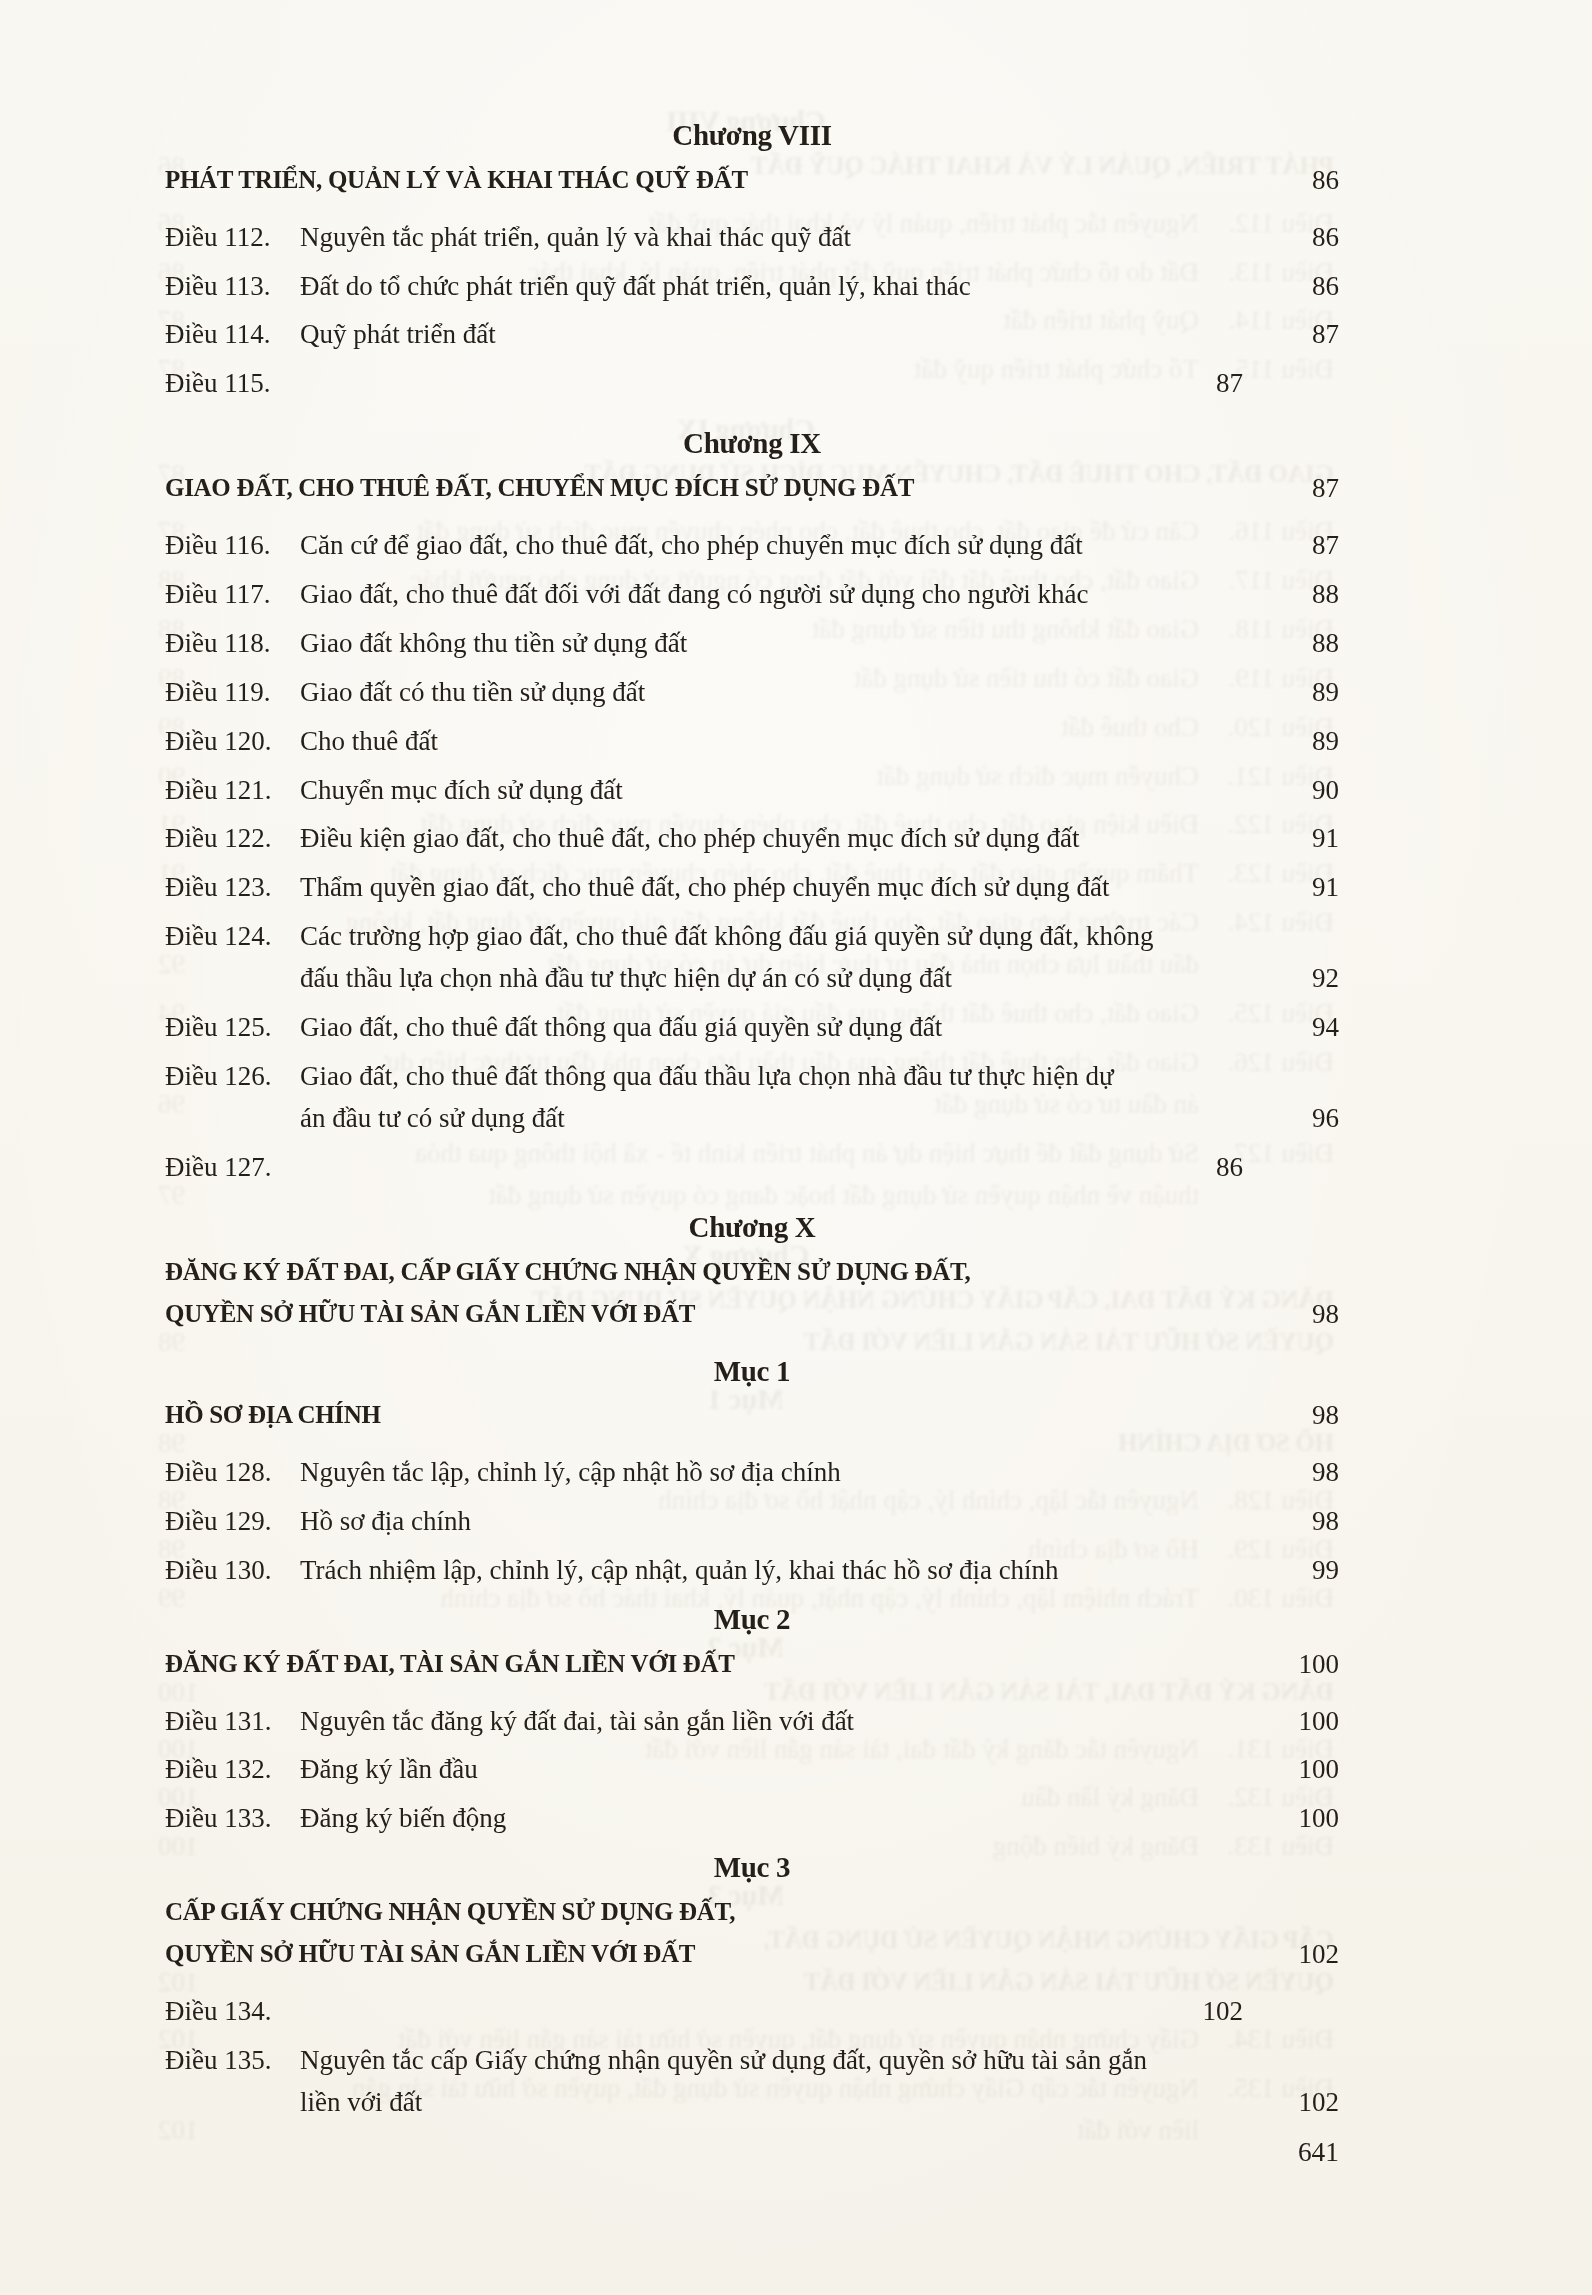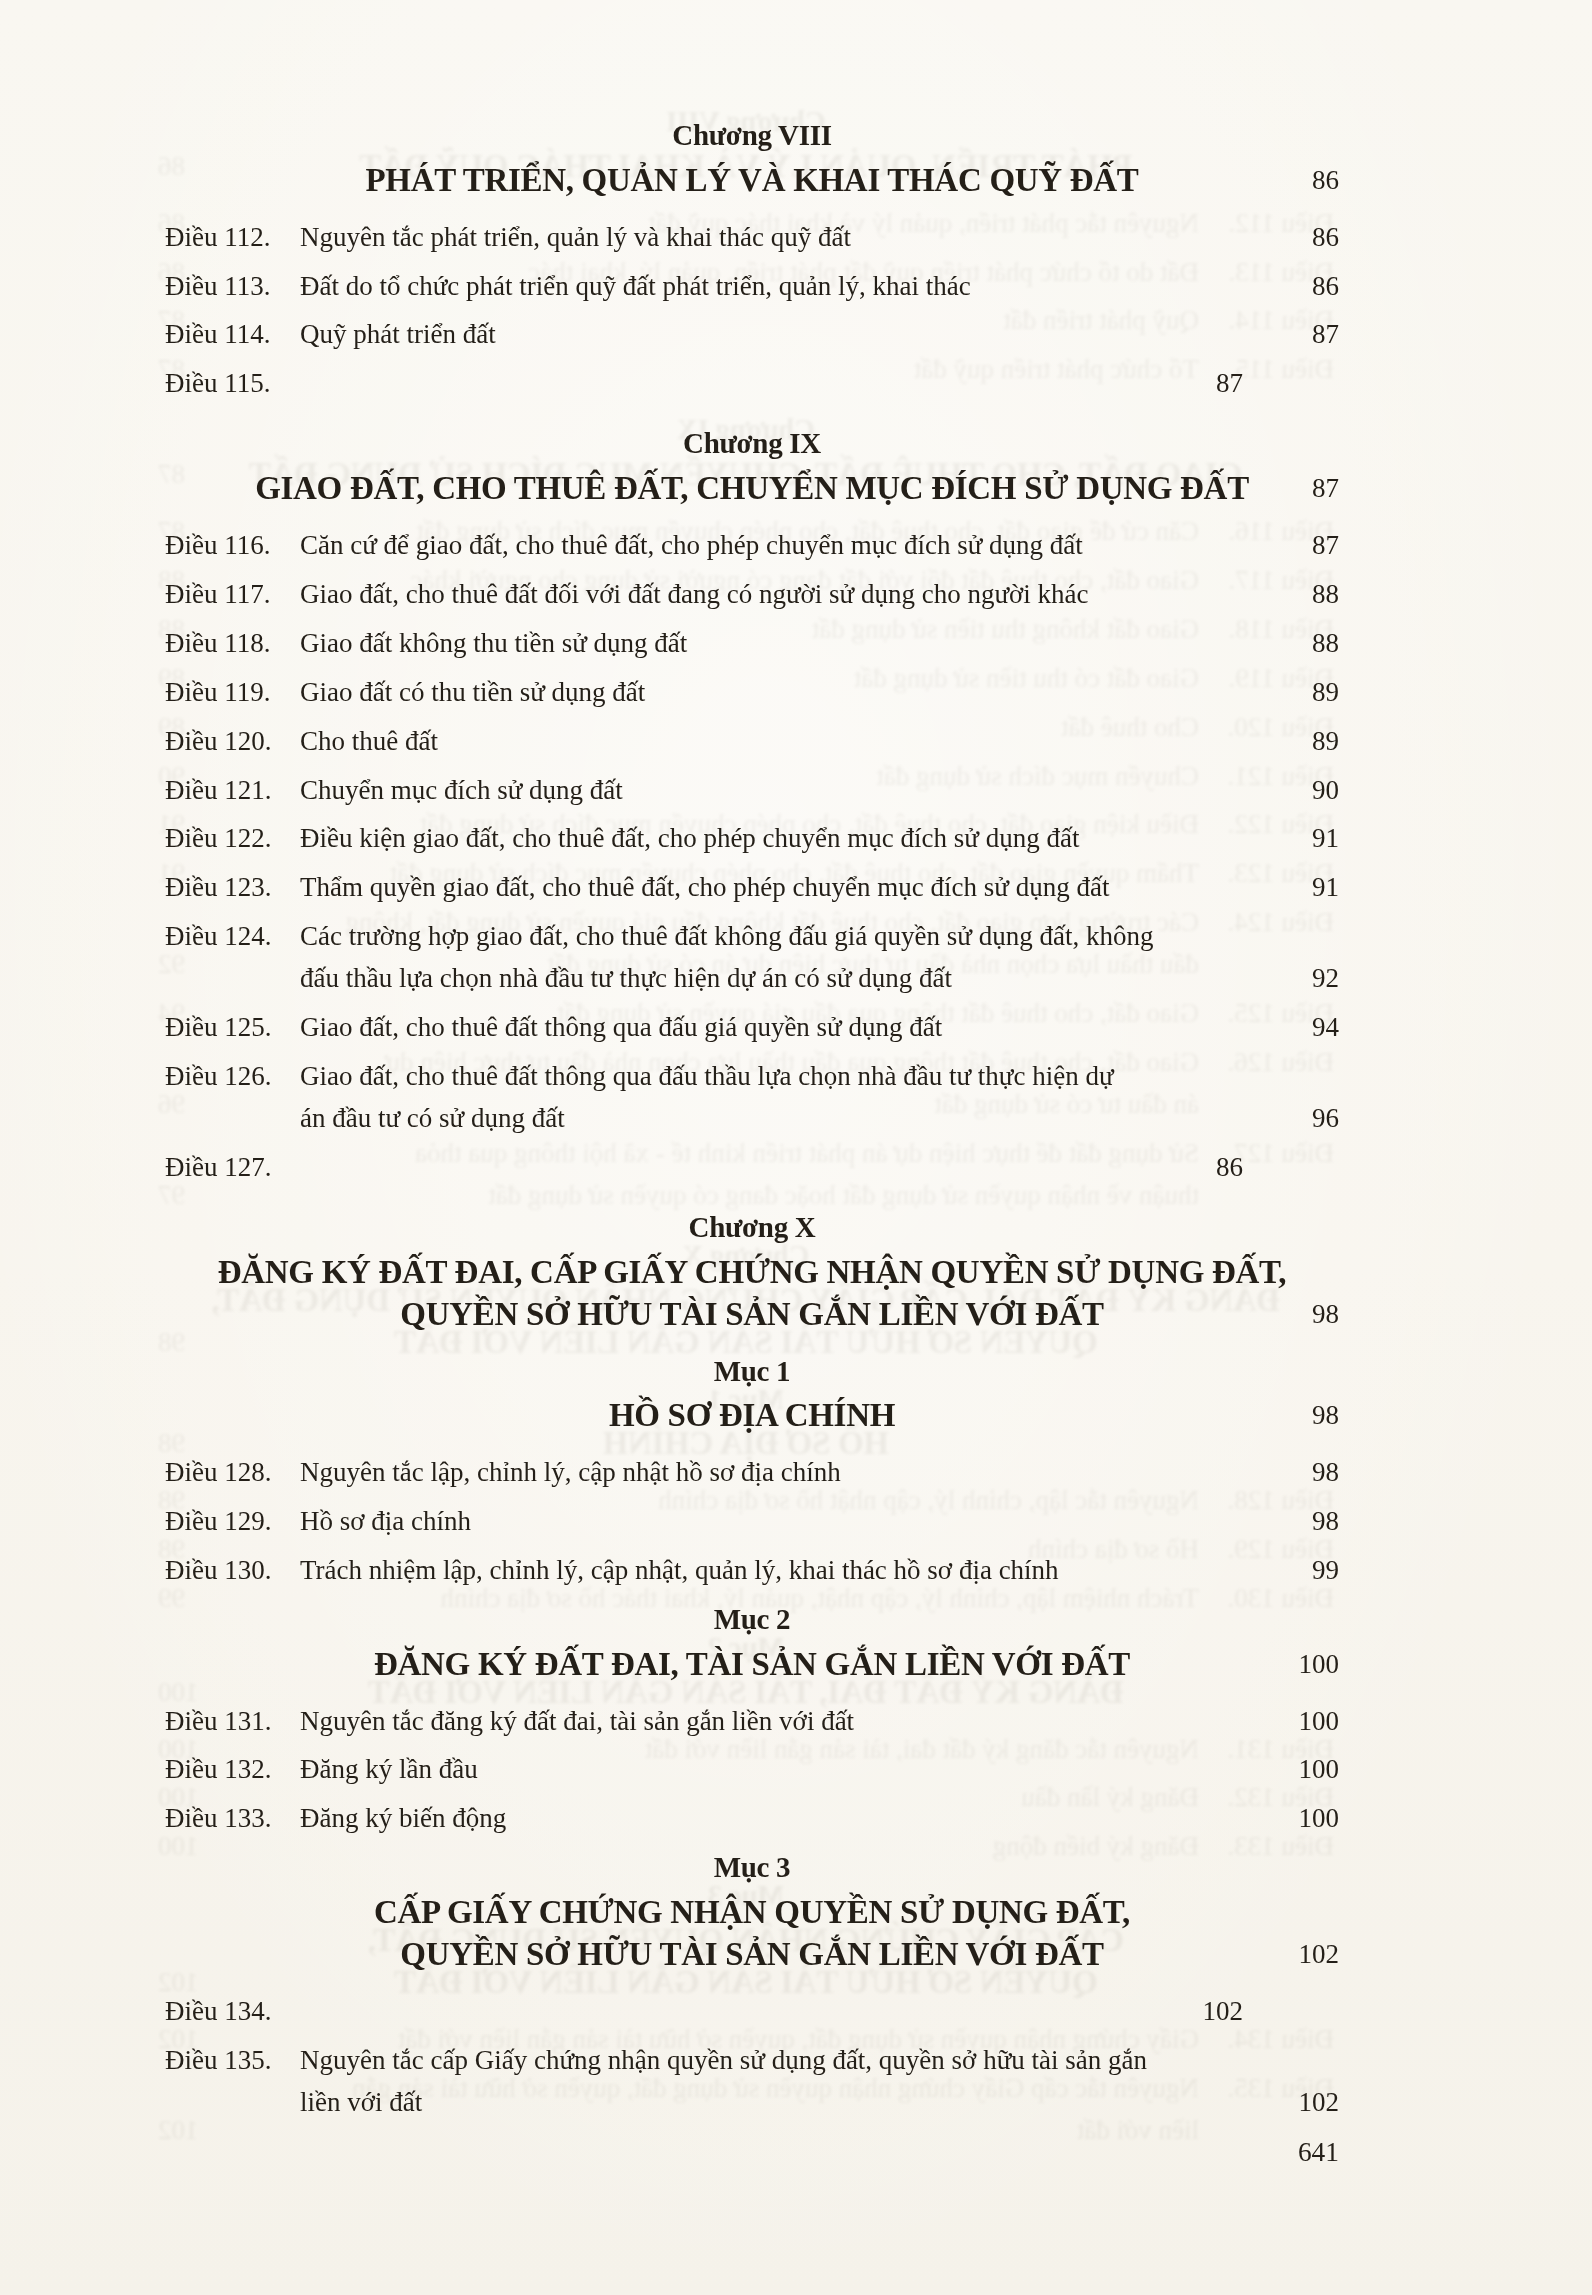--- a/index.html
+++ b/index.html
@@ -31,21 +31,21 @@
   
   .hblock{margin-bottom:15px;}
   .hblock.chapter{margin-top:18px;}
   .hblock.section{margin-top:1.4px;}
   .h-label{
     text-align:center;font-weight:700;font-size:29px;line-height:42px;
     letter-spacing:-0.3px;margin-bottom:2.7px;
   }
   .h-row{position:relative;line-height:42px;}
   .h-title{
-    text-align:center;font-weight:700;font-size:33px;letter-spacing:-0.3px;
+    font-weight:700;font-size:25px;letter-spacing:-0.3px;
   }
   .h-page{
     position:absolute;right:0;bottom:0;
     font-weight:400;font-size:27px;line-height:42px;letter-spacing:0;
   }
 
   
   .entry{display:grid;grid-template-columns:135px 1fr 96px;margin-bottom:6.9px;}
   .e-label{font-size:27px;line-height:42px;white-space:nowrap;}
   .e-text{min-width:0;}

